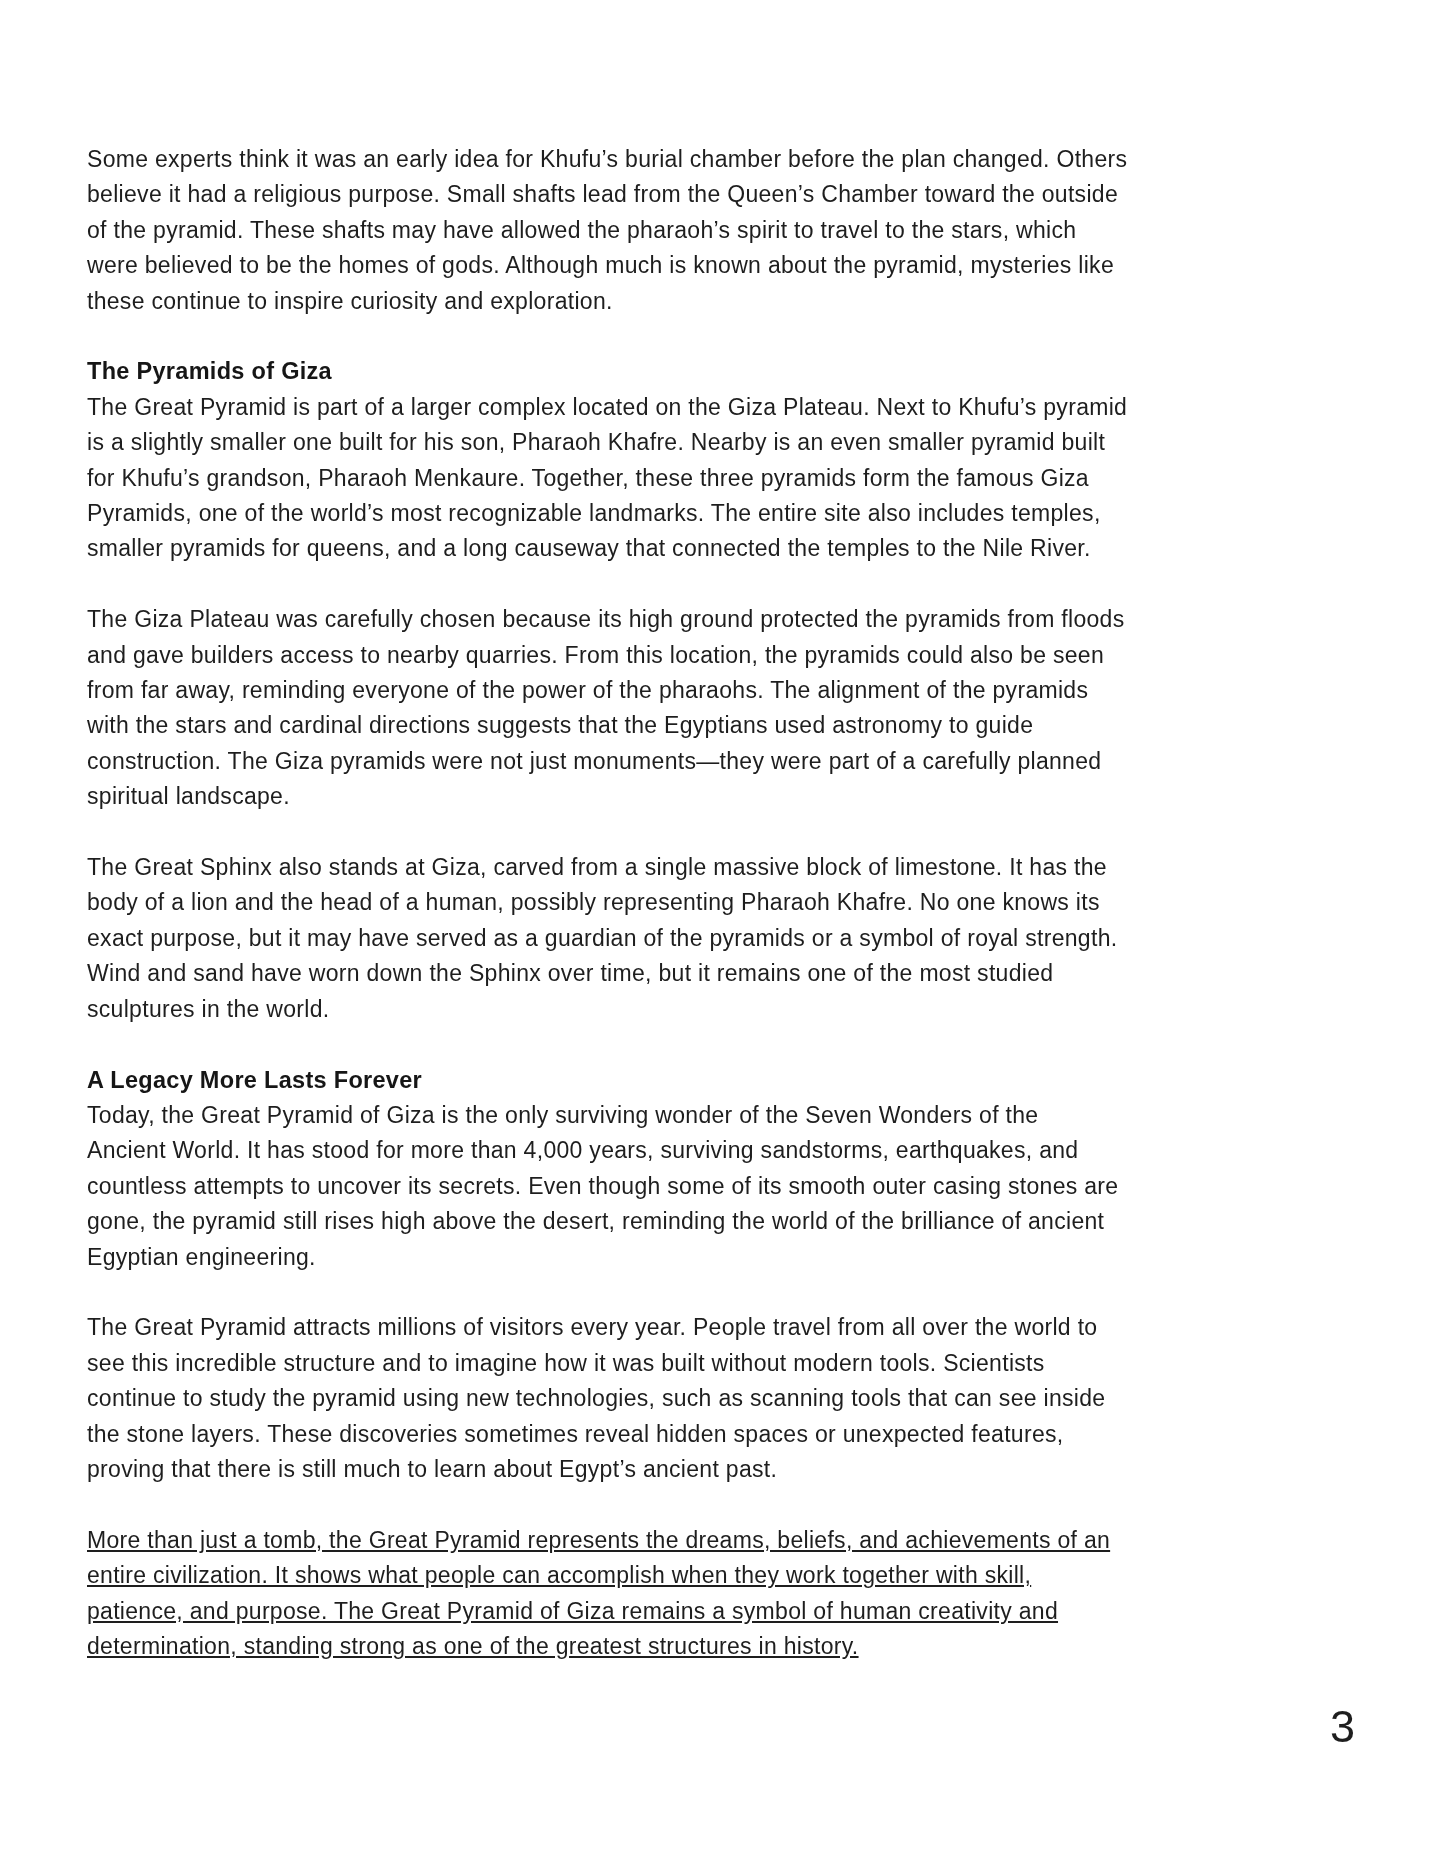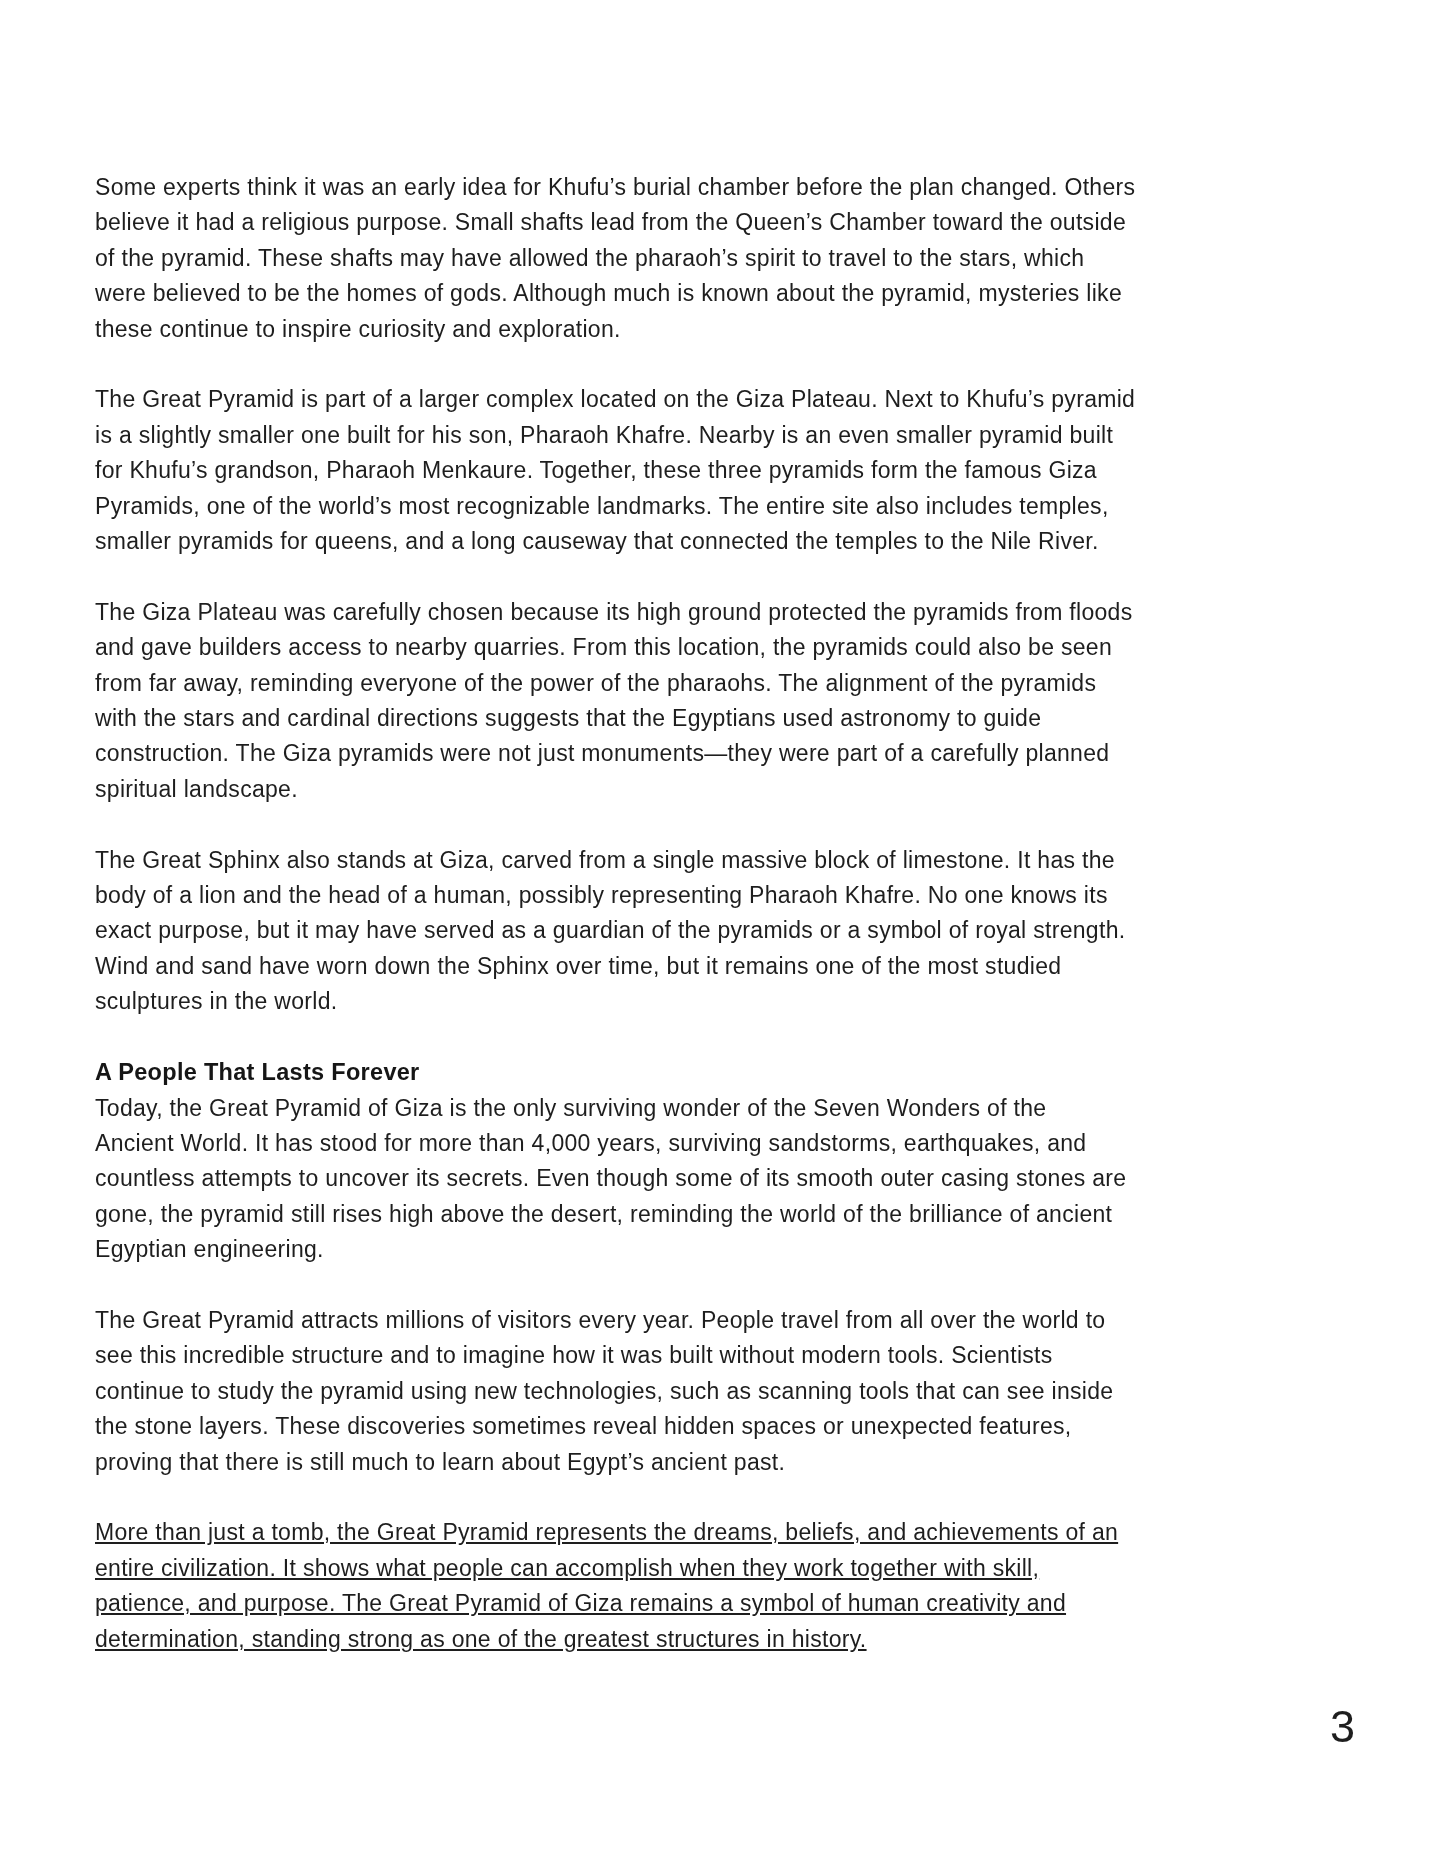--- a/index.html
+++ b/index.html
@@ -11,27 +11,26 @@
     position: relative;
     width: 1445px;
     height: 1871px;
     background: #ffffff;
     font-family: "Liberation Sans", "DejaVu Sans", sans-serif;
     color: #1e1e1e;
     overflow: hidden;
   }
   .content {
     position: absolute;
-    left: 95px;
+    left: 87px;
     top: 142px;
     width: 1270px;
     font-size: 23px;
     line-height: 35.4px;
     letter-spacing: 0.3px;
-    margin-top: 28px;
   }
   .content p {
     margin: 0 0 35.4px 0;
     white-space: pre-line; 
   }
   .content p:last-child {
     margin-bottom: 0;
     text-decoration: underline;
   }
   .content h2 {
@@ -55,41 +54,42 @@
 
 <div class="page">
   <main class="content">
 
     <p>Some experts think it was an early idea for Khufu’s burial chamber before the plan changed. Others
 believe it had a religious purpose. Small shafts lead from the Queen’s Chamber toward the outside
 of the pyramid. These shafts may have allowed the pharaoh’s spirit to travel to the stars, which
 were believed to be the homes of gods. Although much is known about the pyramid, mysteries like
 these continue to inspire curiosity and exploration.</p>
 
+    <h2>The Pyramids of Giza</h2>
 
     <p>The Great Pyramid is part of a larger complex located on the Giza Plateau. Next to Khufu’s pyramid
 is a slightly smaller one built for his son, Pharaoh Khafre. Nearby is an even smaller pyramid built
 for Khufu’s grandson, Pharaoh Menkaure. Together, these three pyramids form the famous Giza
 Pyramids, one of the world’s most recognizable landmarks. The entire site also includes temples,
 smaller pyramids for queens, and a long causeway that connected the temples to the Nile River.</p>
 
     <p>The Giza Plateau was carefully chosen because its high ground protected the pyramids from floods
 and gave builders access to nearby quarries. From this location, the pyramids could also be seen
 from far away, reminding everyone of the power of the pharaohs. The alignment of the pyramids
 with the stars and cardinal directions suggests that the Egyptians used astronomy to guide
 construction. The Giza pyramids were not just monuments—they were part of a carefully planned
 spiritual landscape.</p>
 
     <p>The Great Sphinx also stands at Giza, carved from a single massive block of limestone. It has the
 body of a lion and the head of a human, possibly representing Pharaoh Khafre. No one knows its
 exact purpose, but it may have served as a guardian of the pyramids or a symbol of royal strength.
 Wind and sand have worn down the Sphinx over time, but it remains one of the most studied
 sculptures in the world.</p>
 
-    <h2>A People That Lasts Forever</h2>
+    <h2>A Legacy More Lasts Forever</h2>
 
     <p>Today, the Great Pyramid of Giza is the only surviving wonder of the Seven Wonders of the
 Ancient World. It has stood for more than 4,000 years, surviving sandstorms, earthquakes, and
 countless attempts to uncover its secrets. Even though some of its smooth outer casing stones are
 gone, the pyramid still rises high above the desert, reminding the world of the brilliance of ancient
 Egyptian engineering.</p>
 
     <p>The Great Pyramid attracts millions of visitors every year. People travel from all over the world to
 see this incredible structure and to imagine how it was built without modern tools. Scientists
 continue to study the pyramid using new technologies, such as scanning tools that can see inside

